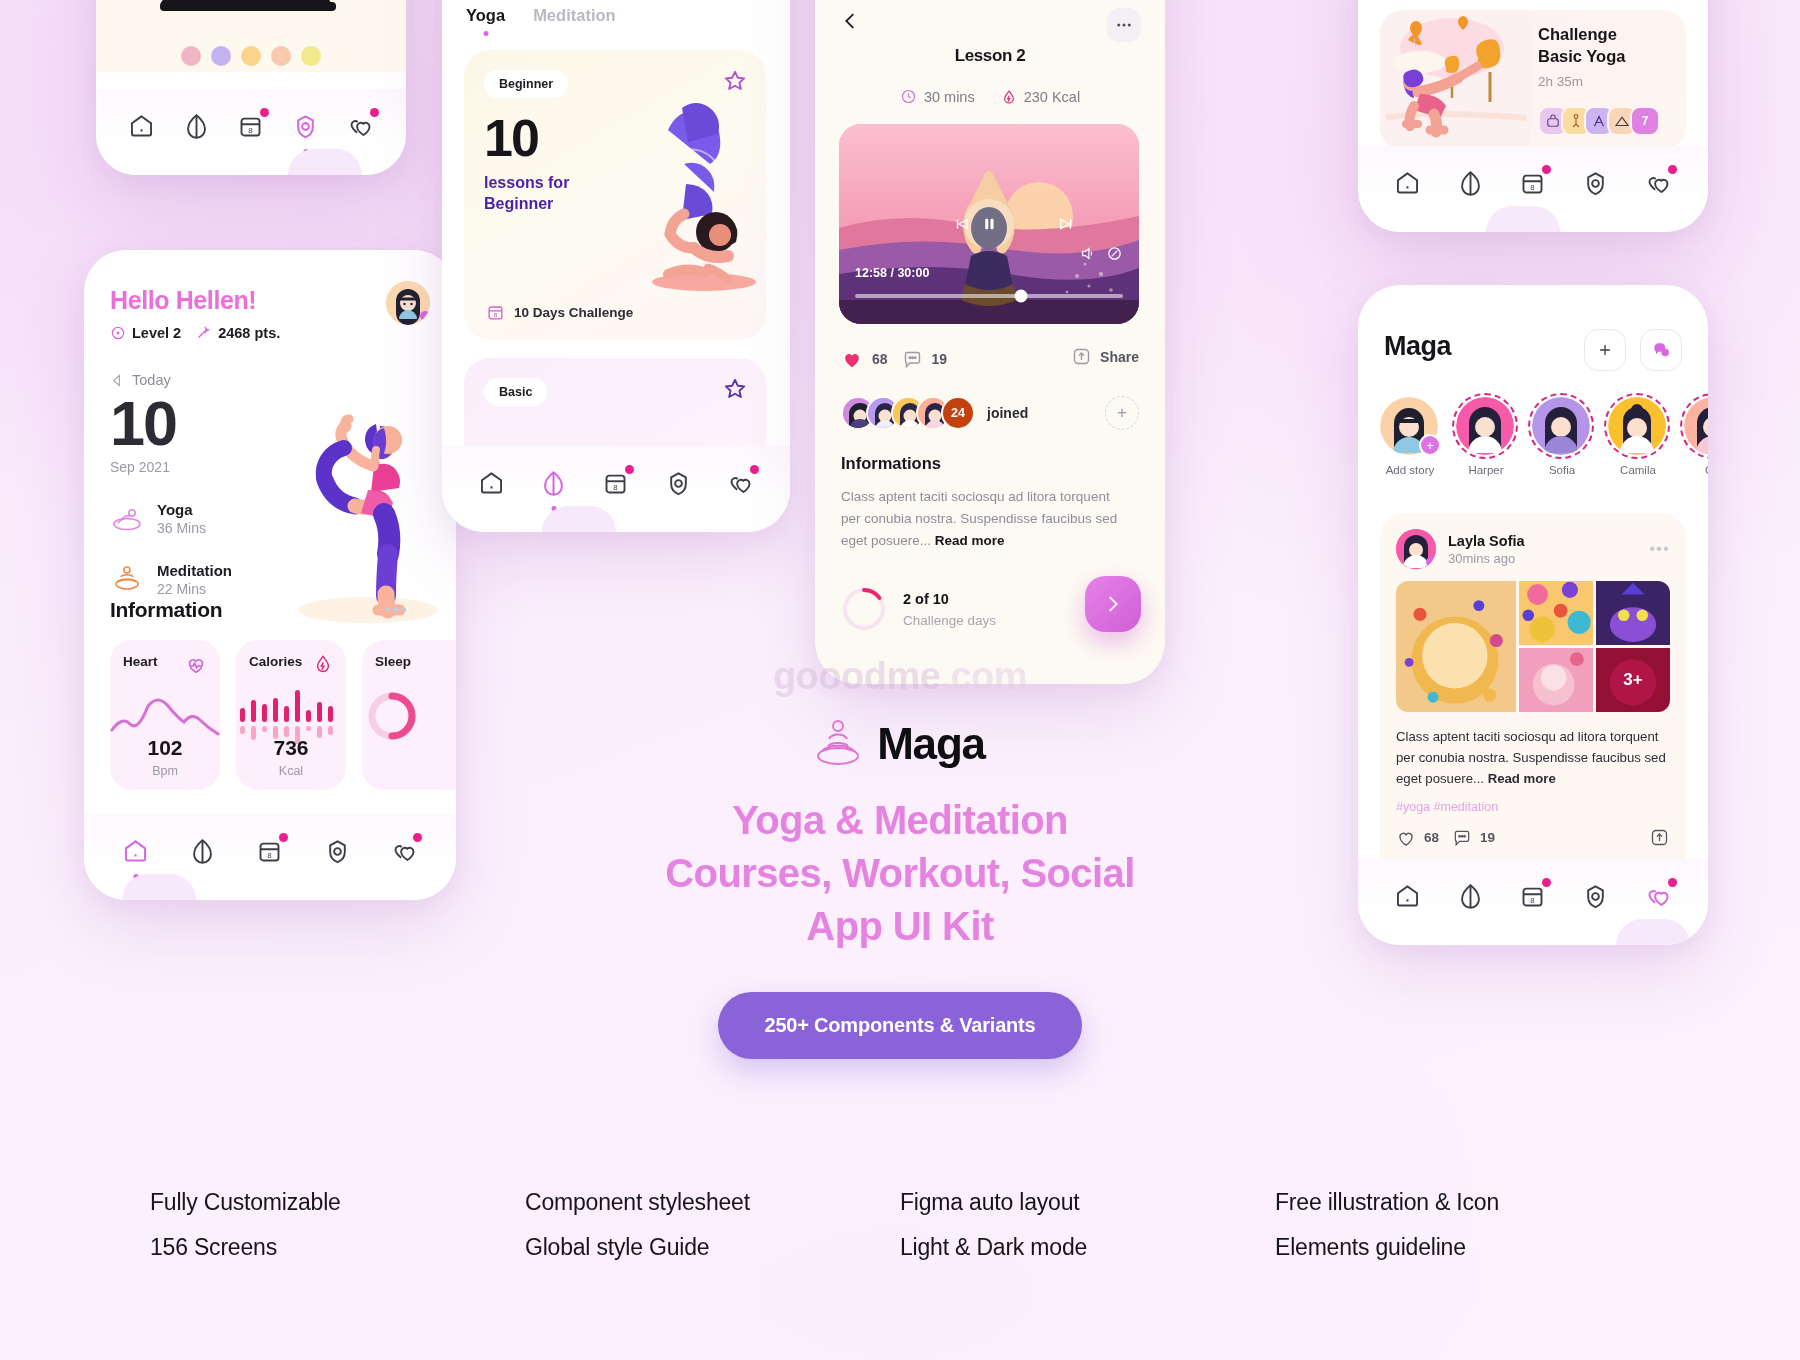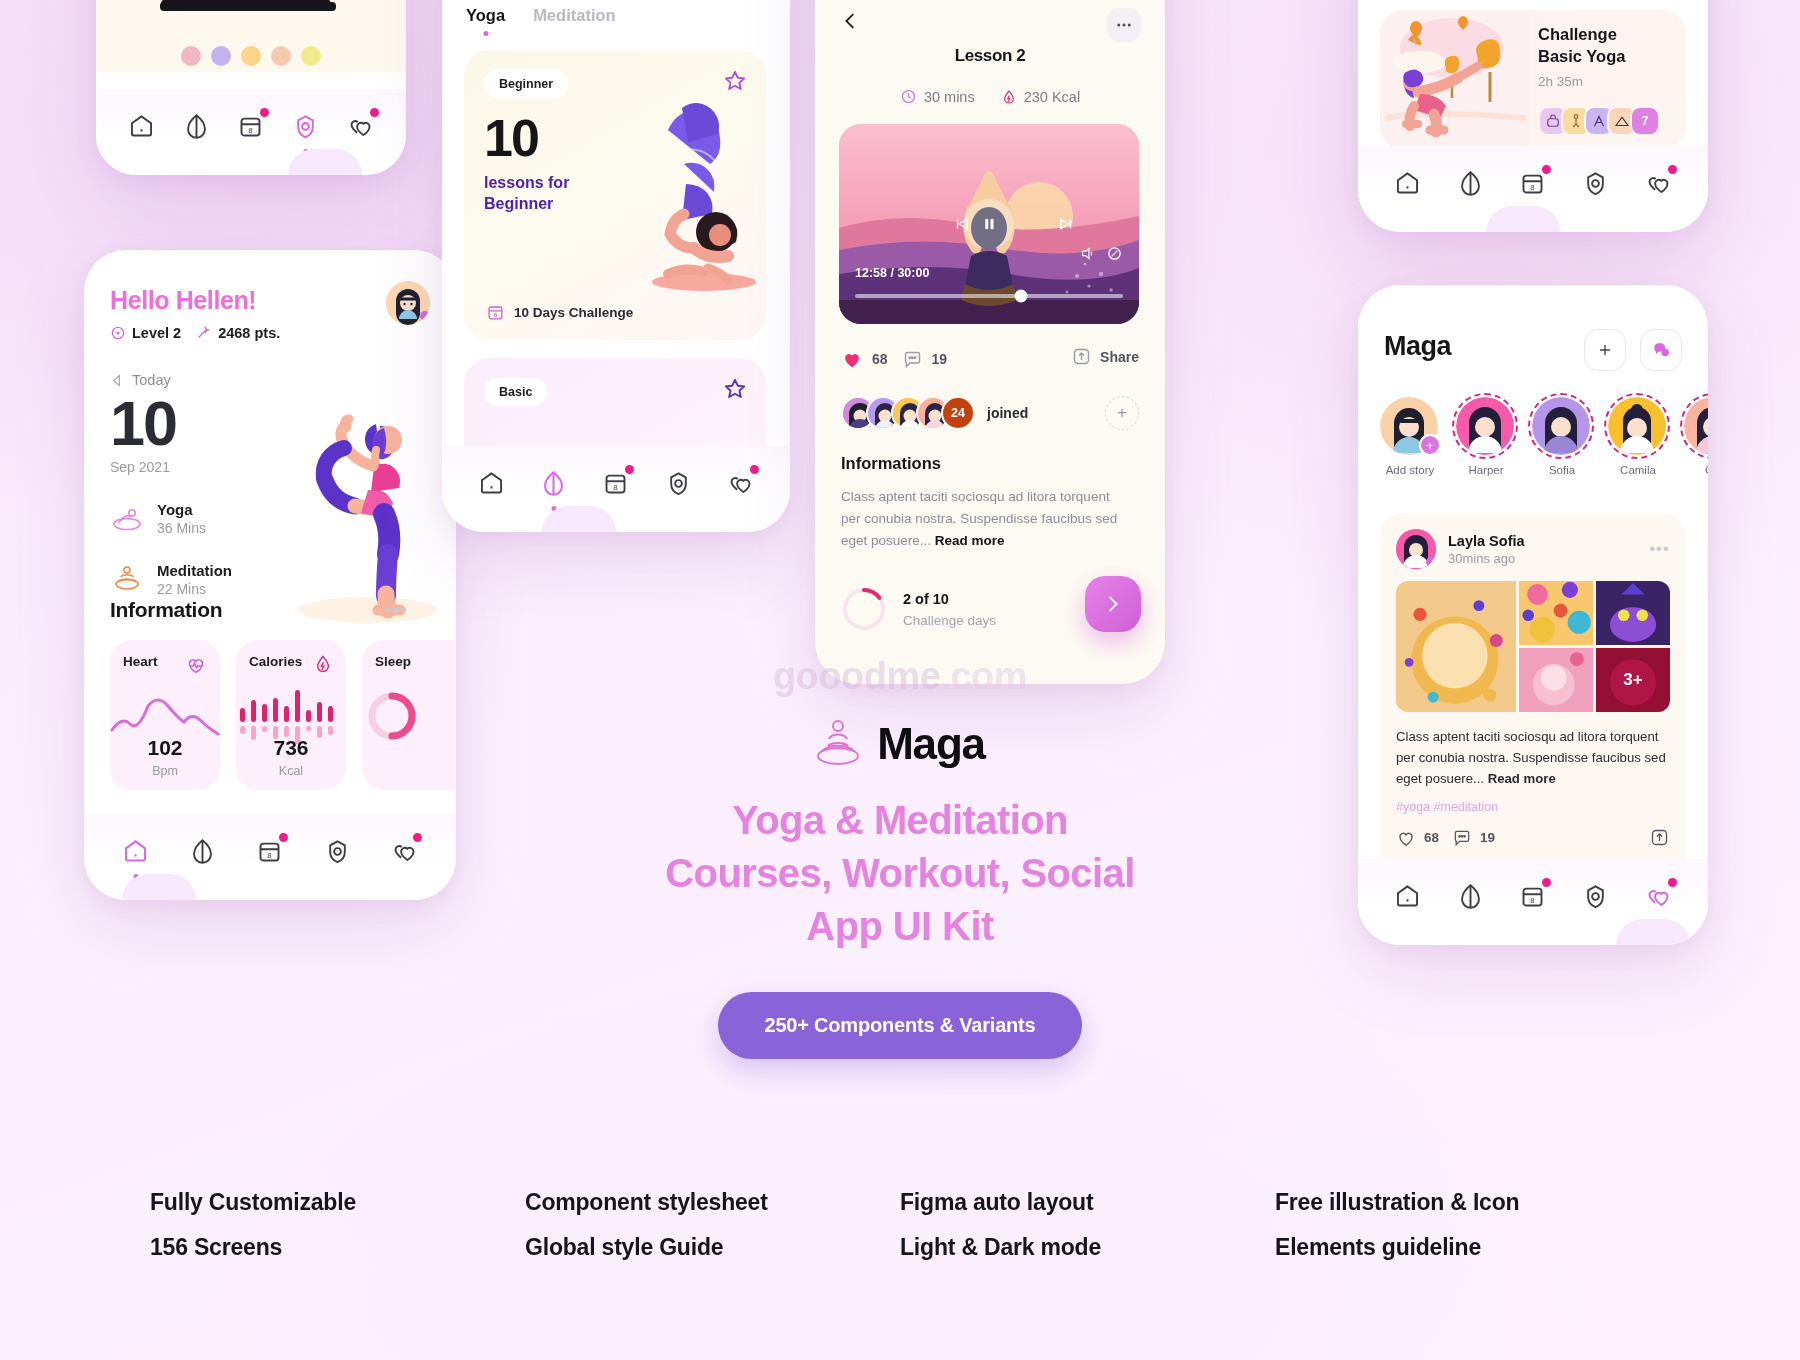--- a/index.html
+++ b/index.html
@@ -236,21 +236,21 @@
   }
 
   .watermark {
     position:absolute; left:0; right:0; top:655px; text-align:center;
     font-size:38px; font-weight:700; color:rgba(210,180,215,0.42); letter-spacing:-0.5px;
   }
   .watermark i { font-style:normal; color:rgba(225,205,228,0.5); }
 
   
   .features { position:absolute; left:0; right:0; top:1180px; display:flex; padding:0 150px; }
-  .fcol { flex:1;font-weight:bold; }
+  .fcol { flex:1; }
   .fcol p { font-size:23px; color:#16161a; line-height:1.95; letter-spacing:-0.2px;}
 </style>
 </head>
 <body>
 
 <div class="bg-wash"></div>
 
 <div class="phone" id="phone1">
   <div class="phone-inner">
     <div class="illus-panel">

